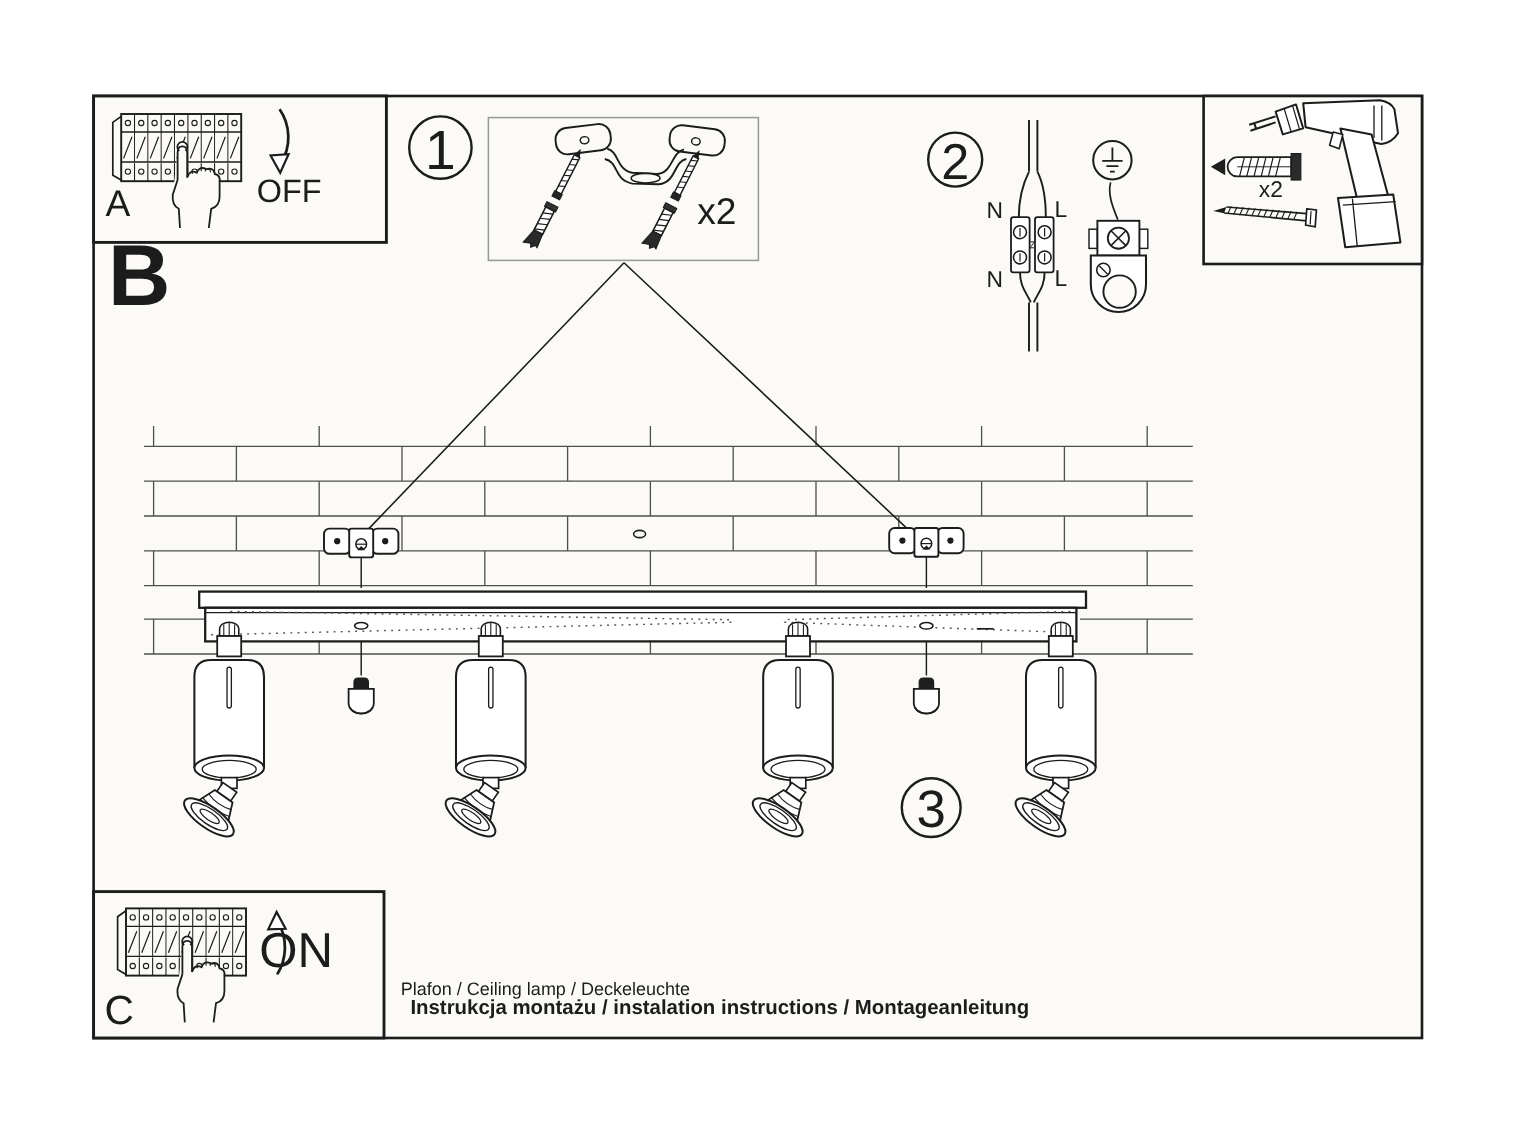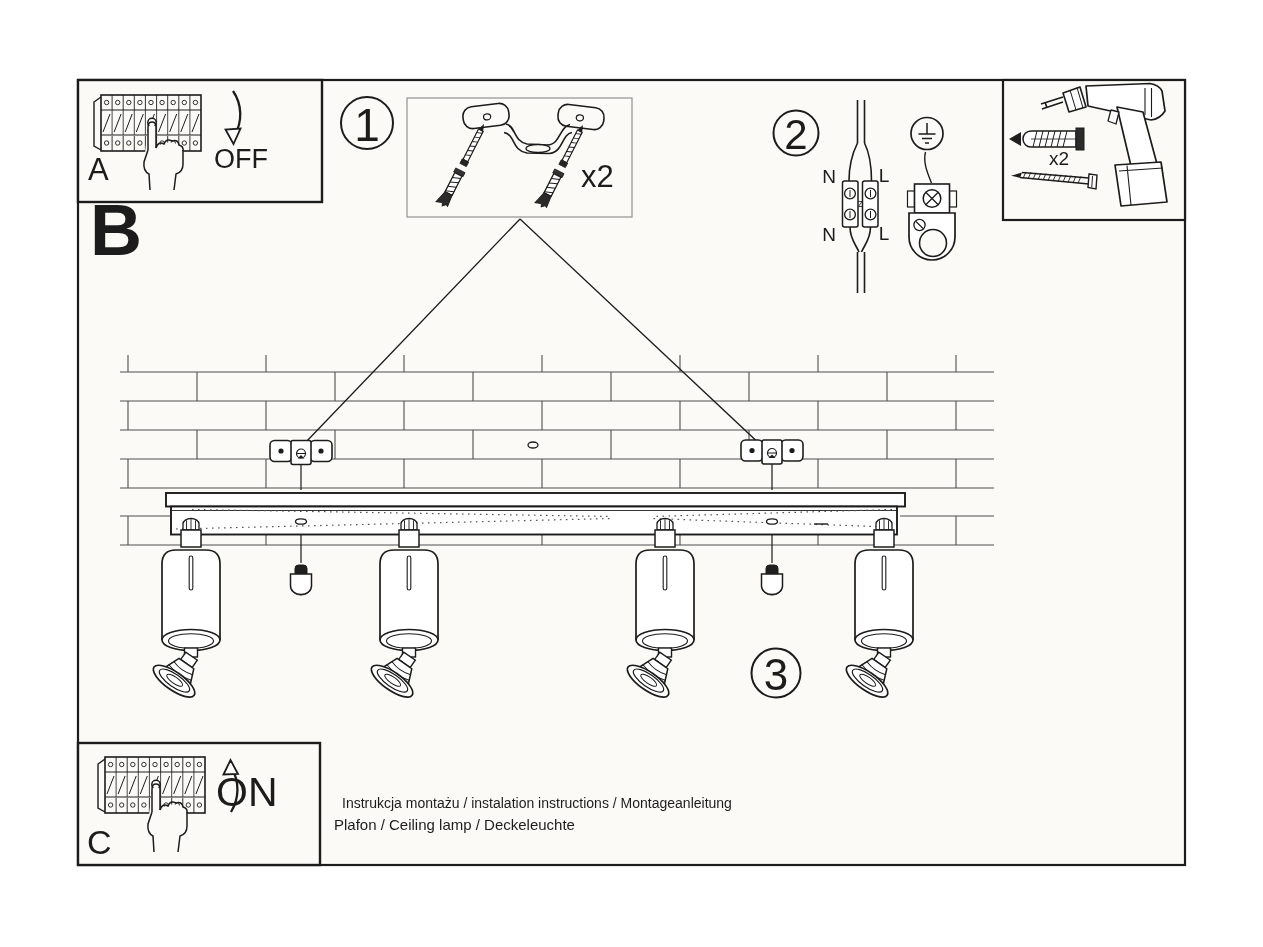--- a/index.html
+++ b/index.html
@@ -293,16 +293,16 @@
 <div class="txt" style="left:581px;top:161px;font-size:31px;">x2</div>
 <div class="txt center" style="left:796px;top:135px;font-size:42px;">2</div>
 <div class="txt center" style="left:829px;top:176px;font-size:19px;">N</div>
 <div class="txt center" style="left:884px;top:175px;font-size:19px;">L</div>
 <div class="txt center" style="left:829px;top:234px;font-size:19px;">N</div>
 <div class="txt center" style="left:884px;top:233px;font-size:19px;">L</div>
 <div class="txt" style="left:1049px;top:149px;font-size:19px;">x2</div>
 <div class="txt center" style="left:776px;top:675px;font-size:44px;">3</div>
 <div class="txt" style="left:87px;top:825px;font-size:34px;">C</div>
 <div class="txt" style="left:216px;top:772px;font-size:41px;">ON</div>
-<div class="txt" style="left:342px;top:796px;font-size:14px;">Instrukcja montażu / instalation instructions / Montageanleitung</div>
+<div class="txt" style="left:342px;top:831px;font-size:17px;font-weight:bold;">Instrukcja montażu / instalation instructions / Montageanleitung</div>
 <div class="txt" style="left:334px;top:817px;font-size:15px;">Plafon / Ceiling lamp / Deckeleuchte</div>
 
 </div>
 
 </body></html>

